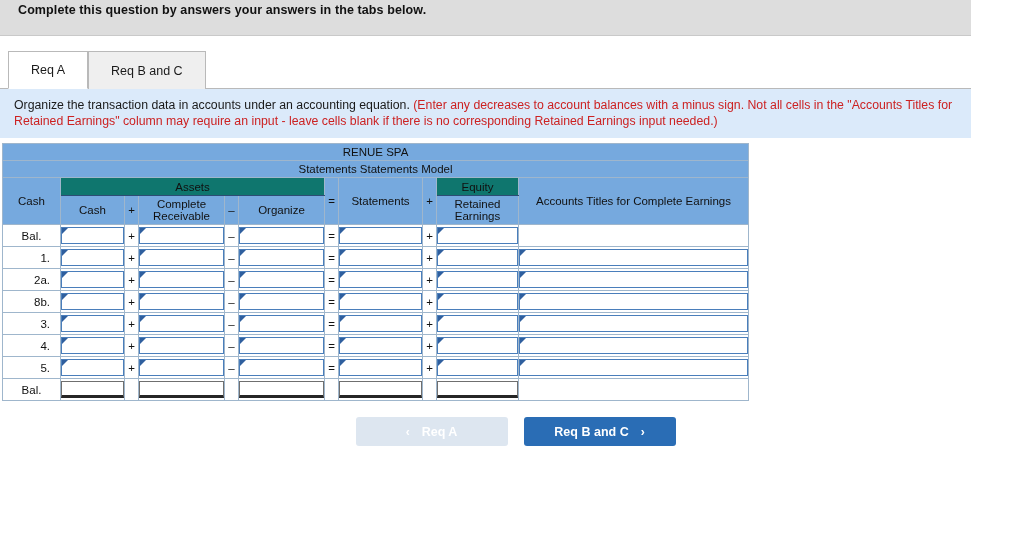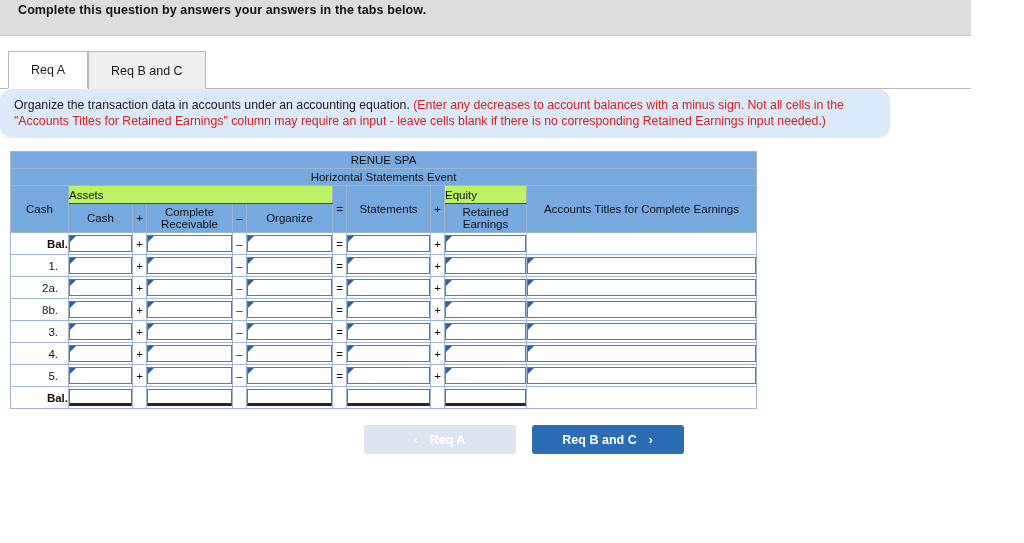--- a/index.html
+++ b/index.html
@@ -64,36 +64,35 @@
     white-space: nowrap;
   }
   .tab.active {
     background: #ffffff;
     border-bottom: 1px solid #ffffff;
     z-index: 3;
   }
 
   
   .reqband {
-    width: 890px;
+    width: 971px;
     box-sizing: border-box;
     background: #dbeafa;
     padding: 8px 14px 9px 14px;
     line-height: 16px;
     font-size: 12.3px;
     color: #1a1a1a;
-    border-radius: 12px;
   }
   .reqband .hint { color: #cc2222; }
 
   
   .workspace {
     width: 971px;
     background: #ffffff;
-    padding: 8px;
+    padding: 0;
   }
 
   
   table.hsm {
     border-collapse: collapse;
     table-layout: fixed;
     margin: 5px 0 0 2px;
     background: #ffffff;
   }
   table.hsm td, table.hsm th {
@@ -107,22 +106,23 @@
   .hdr {
     background: #76a9de;
     color: #111111;
     font-weight: bold;
     text-align: center;
   }
   .hdr-title { height: 16px; font-size: 11.8px; }
   .hdr-sub   { height: 16px; font-size: 11.5px; }
 
   .grp {
-    background: #bef264;
+    background: #0f766e;
     font-weight: bold;
+    text-align: center;
     height: 17px;
     font-size: 11.5px;
     border-bottom: 1px solid #2c4d74 !important;
   }
   .colhdr {
     background: #76a9de;
     font-weight: bold;
     text-align: center;
     height: 28px;
     font-size: 11.5px;
@@ -137,21 +137,21 @@
   }
 
   
   td.evt {
     height: 21px;
     font-size: 11.5px;
     padding: 0 6px 0 4px;
     background: #ffffff;
     color: #111111;
   }
-  td.evt.left  { text-align: right; font-weight: bold; }
+  td.evt.left  { text-align: center; }
   td.evt.right { text-align: right; padding-right: 10px; }
 
   td.op {
     text-align: center;
     font-size: 12px;
     background: #ffffff;
     color: #111111;
   }
 
   td.fieldcell {
@@ -279,21 +279,21 @@
       <col style="width:82px">
       <col style="width:230px">
     </colgroup>
     <tbody>
 
       <tr>
         <td class="hdr hdr-title" colspan="11">RENUE SPA</td>
       </tr>
 
       <tr>
-        <td class="hdr hdr-sub" colspan="11">Horizontal Statements Event</td>
+        <td class="hdr hdr-sub" colspan="11">Statements Statements Model</td>
       </tr>
 
       <tr>
         <td class="colhdr" rowspan="2">Cash</td>
         <td class="grp" colspan="5">Assets</td>
         <td class="op-hdr" rowspan="2">=</td>
         <td class="colhdr" rowspan="2">Statements</td>
         <td class="op-hdr" rowspan="2">+</td>
         <td class="grp">Equity</td>
         <td class="colhdr" rowspan="2">Accounts Titles for Complete Earnings</td>

